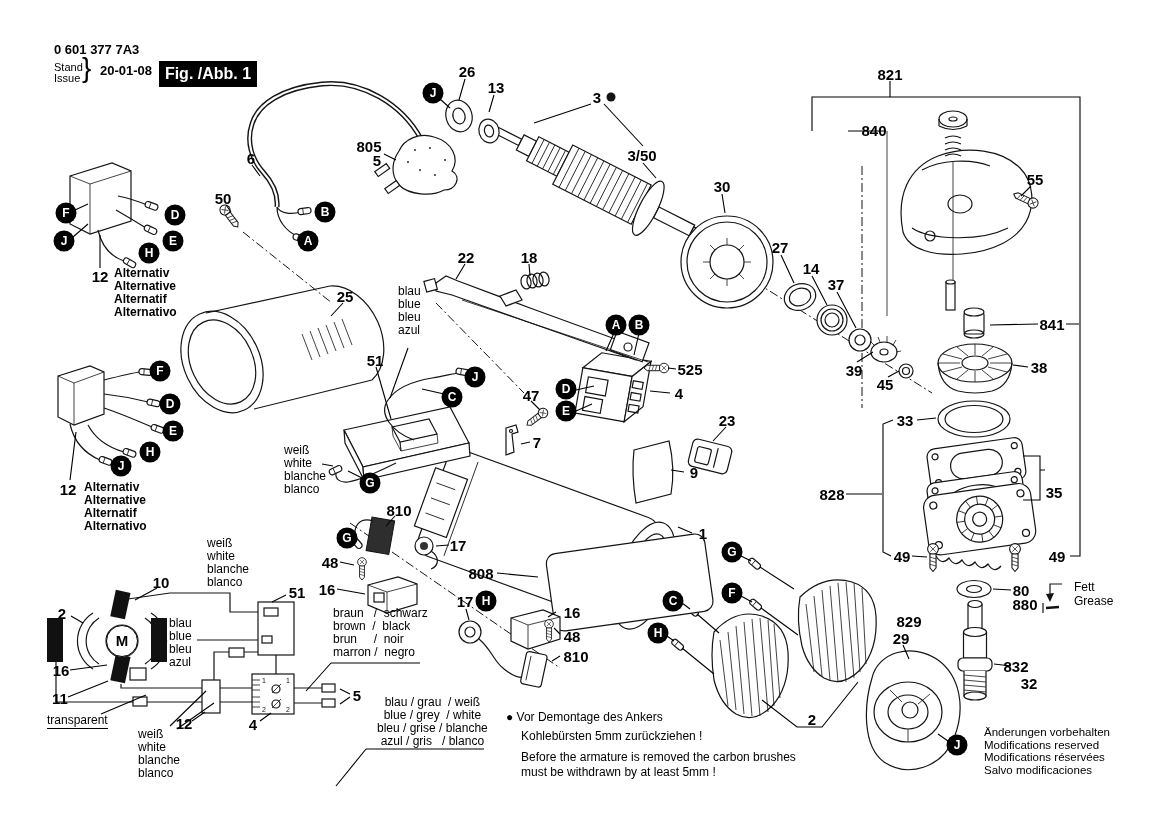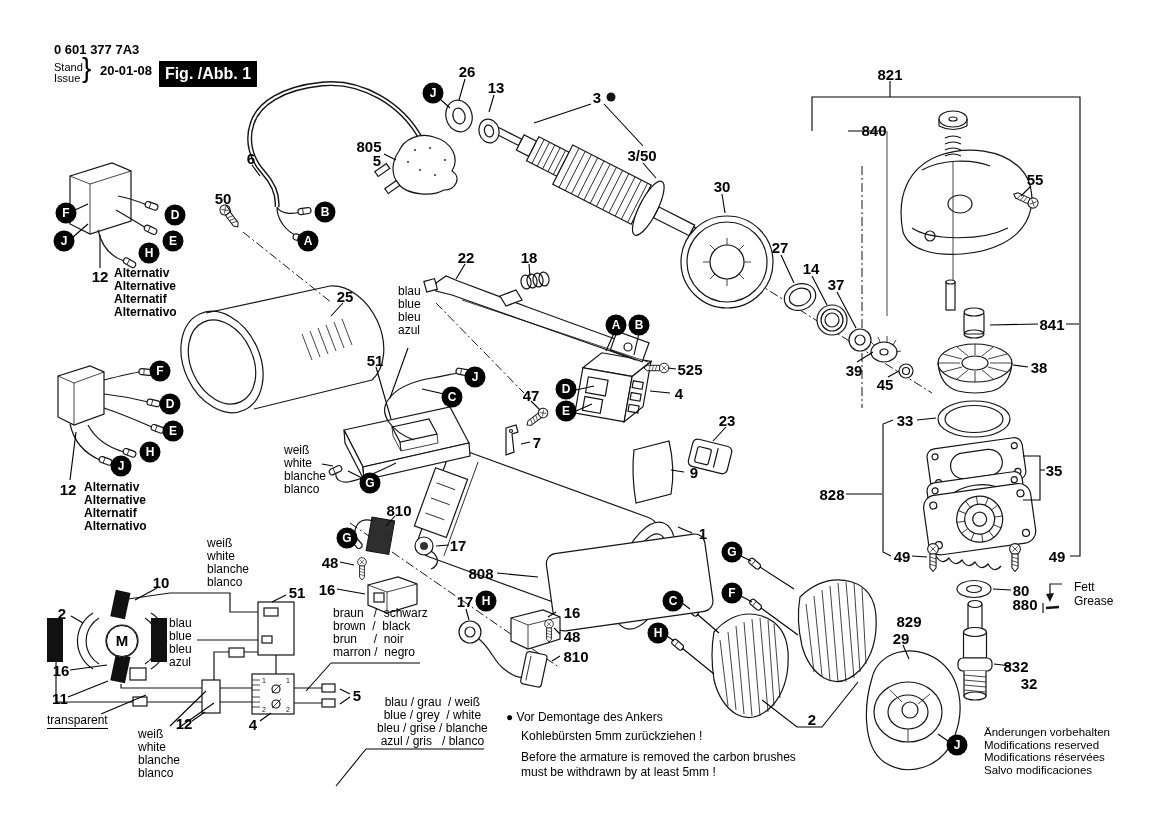--- a/index.html
+++ b/index.html
@@ -448,21 +448,21 @@
 <span class="n" style="left:1035px;top:179px;">55</span>
 <span class="n" style="left:722px;top:186px;">30</span>
 <span class="n" style="left:780px;top:247px;">27</span>
 <span class="n" style="left:811px;top:268px;">14</span>
 <span class="n" style="left:836px;top:284px;">37</span>
 <span class="n" style="left:854px;top:370px;">39</span>
 <span class="n" style="left:885px;top:384px;">45</span>
 <span class="n" style="left:1052px;top:324px;">841</span>
 <span class="n" style="left:1039px;top:367px;">38</span>
 <span class="n" style="left:905px;top:420px;">33</span>
-<span class="n" style="left:1054px;top:470px;">35</span>
+<span class="n" style="left:1054px;top:492px;">35</span>
 <span class="n" style="left:832px;top:494px;">828</span>
 <span class="n" style="left:902px;top:556px;">49</span>
 <span class="n" style="left:1057px;top:556px;">49</span>
 <span class="n" style="left:1021px;top:590px;">80</span>
 <span class="n" style="left:1025px;top:604px;">880</span>
 <span class="n" style="left:901px;top:621px;margin-left:8px;">829</span>
 <span class="n" style="left:901px;top:638px;">29</span>
 <span class="n" style="left:1016px;top:666px;">832</span>
 <span class="n" style="left:1029px;top:683px;">32</span>
 <span class="n" style="left:100px;top:276px;">12</span>

